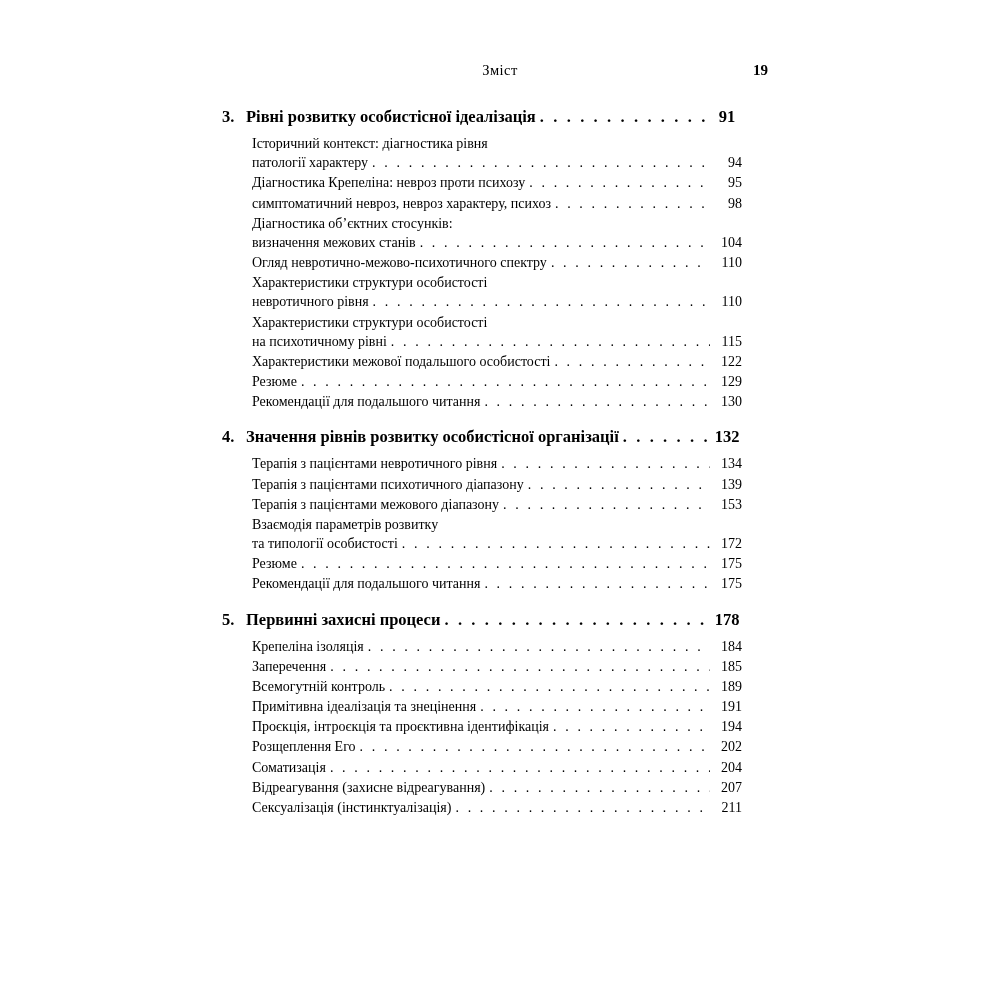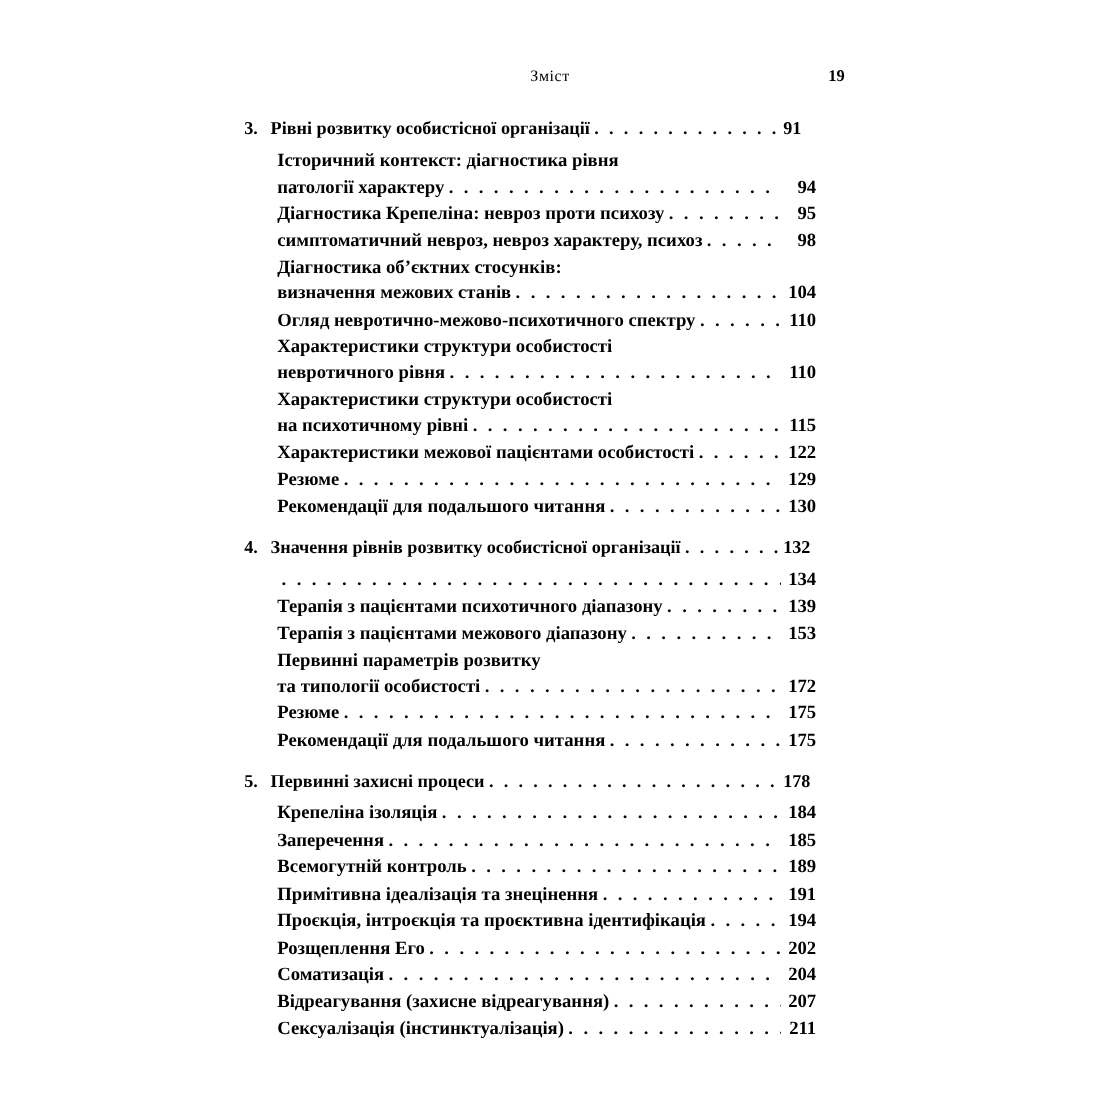--- a/index.html
+++ b/index.html
@@ -68,32 +68,31 @@
     flex: 1 1 auto;
     overflow: hidden;
     white-space: nowrap;
     margin: 0 2px 0 4px;
     letter-spacing: 2.6px;
     font-weight: bold;
     color: #000;
   }
   .chapter .page-no {
     flex: 0 0 auto;
-    text-align: left;
+    text-align: center;
     font-weight: bold;
     min-width: 30px;
   }
   
   .entry {
     display: flex;
     align-items: center;
-    font-size: 17px;
+    font-size: 14px;
     line-height: 1.44;
     padding-left: 30px;
-    font-weight: bold;
   }
   .entry .etitle {
     flex: 0 0 auto;
     white-space: nowrap;
   }
   .entry .leader {
     flex: 1 1 auto;
     overflow: hidden;
     white-space: nowrap;
     margin: 0 2px 0 4px;
@@ -108,21 +107,21 @@
 </style>
 </head>
 <body>
 
 <div class="page">
   <div class="running-head">Зміст</div>
   <div class="folio">19</div>
   <div class="toc" id="toc-root">
       <div class="chapter">
         <span class="num">3.</span>
-        <span class="title">Рівні розвитку особистісної організації</span>
+        <span class="title">Рівні розвитку особистісної ідеалізація</span>
         <span class="leader">. . . . . . . . . . . . . . . . . . . . . . . . . . . . . . . . . . . . . . . . . . . . . . . . . . . . . . . . . . . . . . . . . . . . . . . . . . . . . . . . </span>
         <span class="page-no">91</span>
       </div>
       <div class="entry cont-first">
         <span class="etitle">Історичний контекст: діагностика рівня</span>
       </div>
       <div class="entry">
         <span class="etitle">патології характеру</span>
         <span class="leader">. . . . . . . . . . . . . . . . . . . . . . . . . . . . . . . . . . . . . . . . . . . . . . . . . . . . . . . . . . . . . . . . . . . . . . . . . . . . . . . . </span>
         <span class="page-no">94</span>
@@ -160,56 +159,57 @@
       </div>
       <div class="entry cont-first">
         <span class="etitle">Характеристики структури особистості</span>
       </div>
       <div class="entry">
         <span class="etitle">на психотичному рівні</span>
         <span class="leader">. . . . . . . . . . . . . . . . . . . . . . . . . . . . . . . . . . . . . . . . . . . . . . . . . . . . . . . . . . . . . . . . . . . . . . . . . . . . . . . . </span>
         <span class="page-no">115</span>
       </div>
       <div class="entry">
-        <span class="etitle">Характеристики межової пацієнтами особистості</span>
+        <span class="etitle">Характеристики межової подальшого особистості</span>
         <span class="leader">. . . . . . . . . . . . . . . . . . . . . . . . . . . . . . . . . . . . . . . . . . . . . . . . . . . . . . . . . . . . . . . . . . . . . . . . . . . . . . . . </span>
         <span class="page-no">122</span>
       </div>
       <div class="entry">
         <span class="etitle">Резюме</span>
         <span class="leader">. . . . . . . . . . . . . . . . . . . . . . . . . . . . . . . . . . . . . . . . . . . . . . . . . . . . . . . . . . . . . . . . . . . . . . . . . . . . . . . . </span>
         <span class="page-no">129</span>
       </div>
       <div class="entry">
         <span class="etitle">Рекомендації для подальшого читання</span>
         <span class="leader">. . . . . . . . . . . . . . . . . . . . . . . . . . . . . . . . . . . . . . . . . . . . . . . . . . . . . . . . . . . . . . . . . . . . . . . . . . . . . . . . </span>
         <span class="page-no">130</span>
       </div>
       <div class="chapter">
         <span class="num">4.</span>
         <span class="title">Значення рівнів розвитку особистісної організації</span>
         <span class="leader">. . . . . . . . . . . . . . . . . . . . . . . . . . . . . . . . . . . . . . . . . . . . . . . . . . . . . . . . . . . . . . . . . . . . . . . . . . . . . . . . </span>
         <span class="page-no">132</span>
       </div>
       <div class="entry">
+        <span class="etitle">Терапія з пацієнтами невротичного рівня</span>
         <span class="leader">. . . . . . . . . . . . . . . . . . . . . . . . . . . . . . . . . . . . . . . . . . . . . . . . . . . . . . . . . . . . . . . . . . . . . . . . . . . . . . . . </span>
         <span class="page-no">134</span>
       </div>
       <div class="entry">
         <span class="etitle">Терапія з пацієнтами психотичного діапазону</span>
         <span class="leader">. . . . . . . . . . . . . . . . . . . . . . . . . . . . . . . . . . . . . . . . . . . . . . . . . . . . . . . . . . . . . . . . . . . . . . . . . . . . . . . . </span>
         <span class="page-no">139</span>
       </div>
       <div class="entry">
         <span class="etitle">Терапія з пацієнтами межового діапазону</span>
         <span class="leader">. . . . . . . . . . . . . . . . . . . . . . . . . . . . . . . . . . . . . . . . . . . . . . . . . . . . . . . . . . . . . . . . . . . . . . . . . . . . . . . . </span>
         <span class="page-no">153</span>
       </div>
       <div class="entry cont-first">
-        <span class="etitle">Первинні параметрів розвитку</span>
+        <span class="etitle">Взаємодія параметрів розвитку</span>
       </div>
       <div class="entry">
         <span class="etitle">та типології особистості</span>
         <span class="leader">. . . . . . . . . . . . . . . . . . . . . . . . . . . . . . . . . . . . . . . . . . . . . . . . . . . . . . . . . . . . . . . . . . . . . . . . . . . . . . . . </span>
         <span class="page-no">172</span>
       </div>
       <div class="entry">
         <span class="etitle">Резюме</span>
         <span class="leader">. . . . . . . . . . . . . . . . . . . . . . . . . . . . . . . . . . . . . . . . . . . . . . . . . . . . . . . . . . . . . . . . . . . . . . . . . . . . . . . . </span>
         <span class="page-no">175</span>

